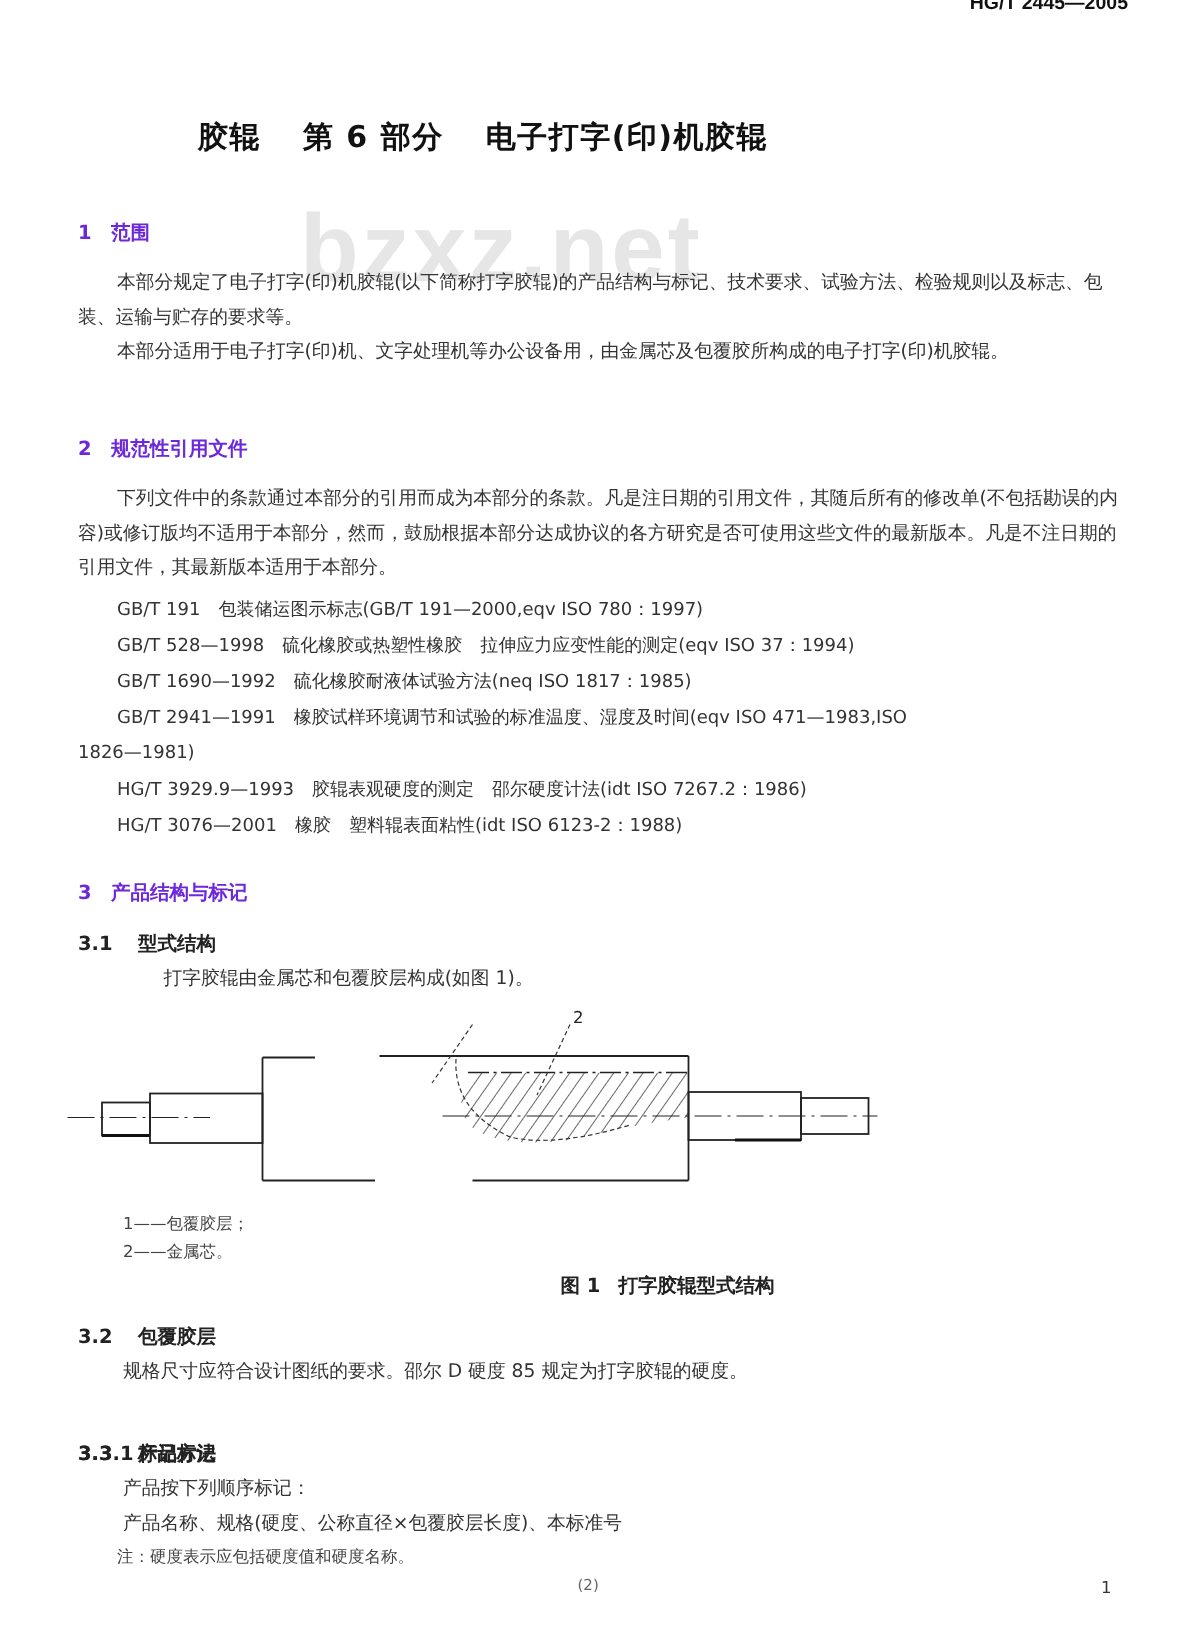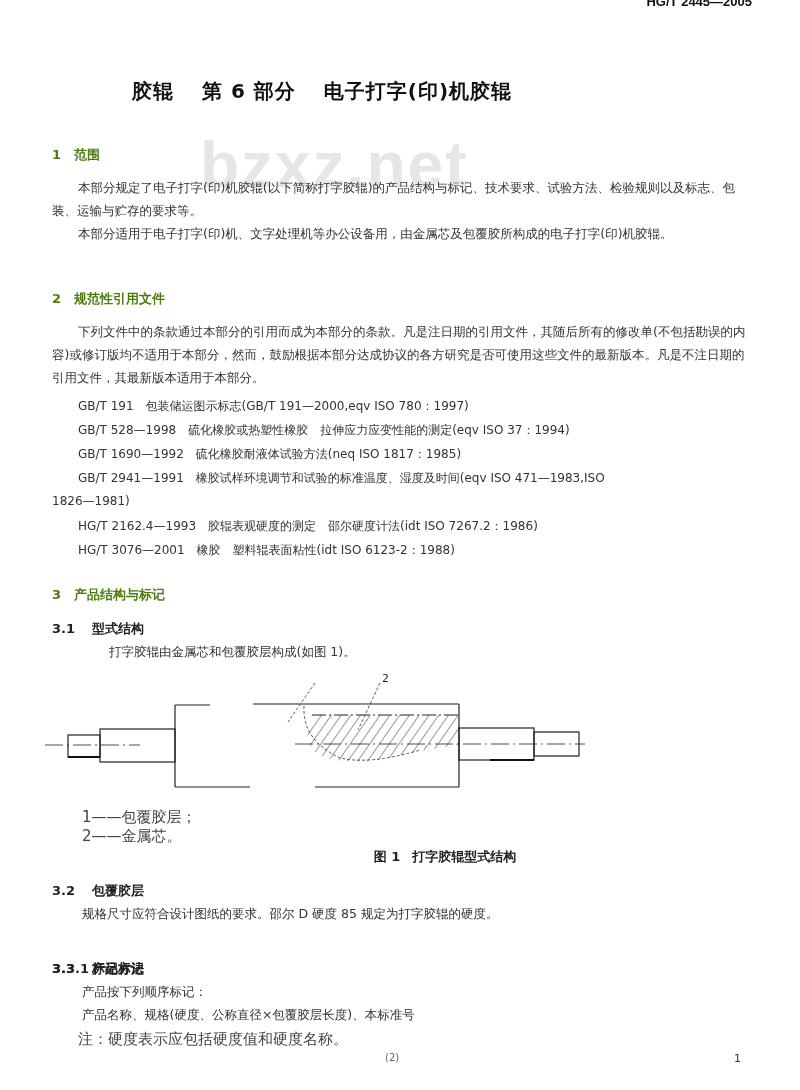--- a/index.html
+++ b/index.html
@@ -3,28 +3,28 @@
 <meta charset="utf-8">
 <style>
   html, body { margin: 0; padding: 0; background: #ffffff; }
   body { width: 800px; height: 1090px; position: relative; overflow: hidden;
          font-family: "DejaVu Sans", sans-serif; color: #1a1a1a; }
   .abs { position: absolute; }
   .std-code { top: -6px; right: 48px; font-size: 13px; font-weight: bold; color: #111; font-family: "Liberation Sans", sans-serif; }
   .title { top: 78px; left: 0; width: 644px; text-align: center; font-size: 20px; font-weight: bold; letter-spacing: 1px; color: #111; }
   .title span { margin: 0 10px; }
   .watermark { top: 128px; left: 200px; font-size: 64px; font-weight: bold; color: #e6e6e6; font-family: "Liberation Sans", sans-serif; letter-spacing: 2px; z-index: 0; }
-  .h1 { font-size: 13px; font-weight: bold; color: #4d7c0f; }
+  .h1 { font-size: 13px; font-weight: bold; color: #6d28d9; }
   .h1 .num { display: inline-block; width: 22px; }
   .h2 { font-size: 13px; font-weight: bold; color: #222; }
   .h2 .num { display: inline-block; width: 40px; }
   .p { font-size: 12.5px; line-height: 23px; color: #333; z-index: 1; }
   .indent { text-indent: 26px; }
   .ref { font-size: 12px; color: #333; white-space: nowrap; }
-  .legend { font-size: 15px; color: #444; }
+  .legend { font-size: 11px; color: #444; }
   .fig-cap { top: 848px; left: 0; width: 800px; text-align: center; font-size: 13px; font-weight: bold; color: #222; padding-left: 90px; box-sizing: border-box; }
   .fig-cap .num { margin-right: 12px; }
   .footer-center { top: 1052px; left: 385px; font-size: 10px; color: #666; }
   .footer-right { top: 1052px; left: 734px; font-size: 11px; color: #333; }
 </style>
 </head>
 <body>
 
 <div class="abs std-code">HG/T 2445—2005</div>
 <div class="abs watermark">bzxz.net</div>
@@ -44,21 +44,21 @@
 <div class="abs h1" style="top:290px;left:52px;">
   <span class="num">2</span><span>规范性引用文件</span>
 </div>
 <div class="abs p indent" style="top:320px;left:52px;width:700px;">下列文件中的条款通过本部分的引用而成为本部分的条款。凡是注日期的引用文件，其随后所有的修改单(不包括勘误的内容)或修订版均不适用于本部分，然而，鼓励根据本部分达成协议的各方研究是否可使用这些文件的最新版本。凡是不注日期的引用文件，其最新版本适用于本部分。</div>
 
 <div class="abs ref" style="top:398px;left:78px;">GB/T 191　包装储运图示标志(GB/T 191—2000,eqv ISO 780：1997)</div>
 <div class="abs ref" style="top:422px;left:78px;">GB/T 528—1998　硫化橡胶或热塑性橡胶　拉伸应力应变性能的测定(eqv ISO 37：1994)</div>
 <div class="abs ref" style="top:446px;left:78px;">GB/T 1690—1992　硫化橡胶耐液体试验方法(neq ISO 1817：1985)</div>
 <div class="abs ref" style="top:470px;left:78px;">GB/T 2941—1991　橡胶试样环境调节和试验的标准温度、湿度及时间(eqv ISO 471—1983,ISO</div>
 <div class="abs ref" style="top:494px;left:52px;">1826—1981)</div>
-<div class="abs ref" style="top:518px;left:78px;">HG/T 2162.4—1993　胶辊表观硬度的测定　邵尔硬度计法(idt ISO 7267.2：1986)</div>
+<div class="abs ref" style="top:518px;left:78px;">HG/T 3929.9—1993　胶辊表观硬度的测定　邵尔硬度计法(idt ISO 7267.2：1986)</div>
 <div class="abs ref" style="top:542px;left:78px;">HG/T 3076—2001　橡胶　塑料辊表面粘性(idt ISO 6123-2：1988)</div>
 
 <div class="abs h1" style="top:586px;left:52px;">
   <span class="num">3</span><span>产品结构与标记</span>
 </div>
 <div class="abs h2" style="top:620px;left:52px;">
   <span class="num">3.1</span><span>型式结构</span>
 </div>
 <div class="abs p" style="top:640px;left:82px;margin-left:27px;">打字胶辊由金属芯和包覆胶层构成(如图 1)。</div>
 

